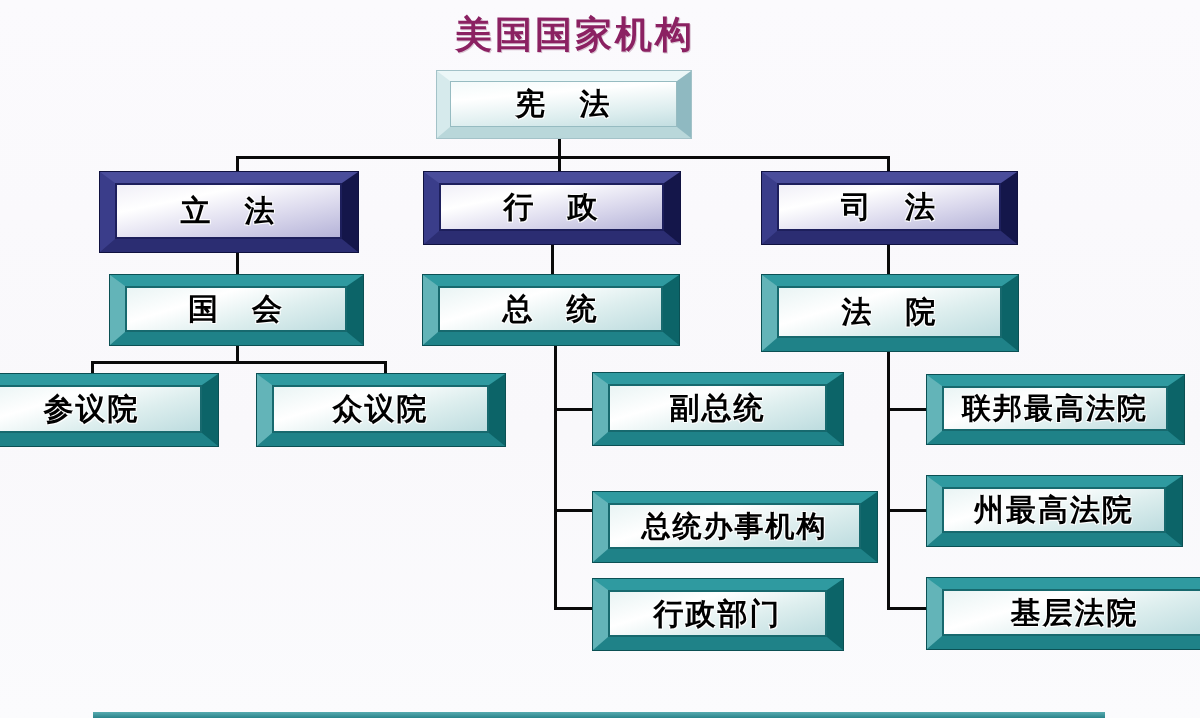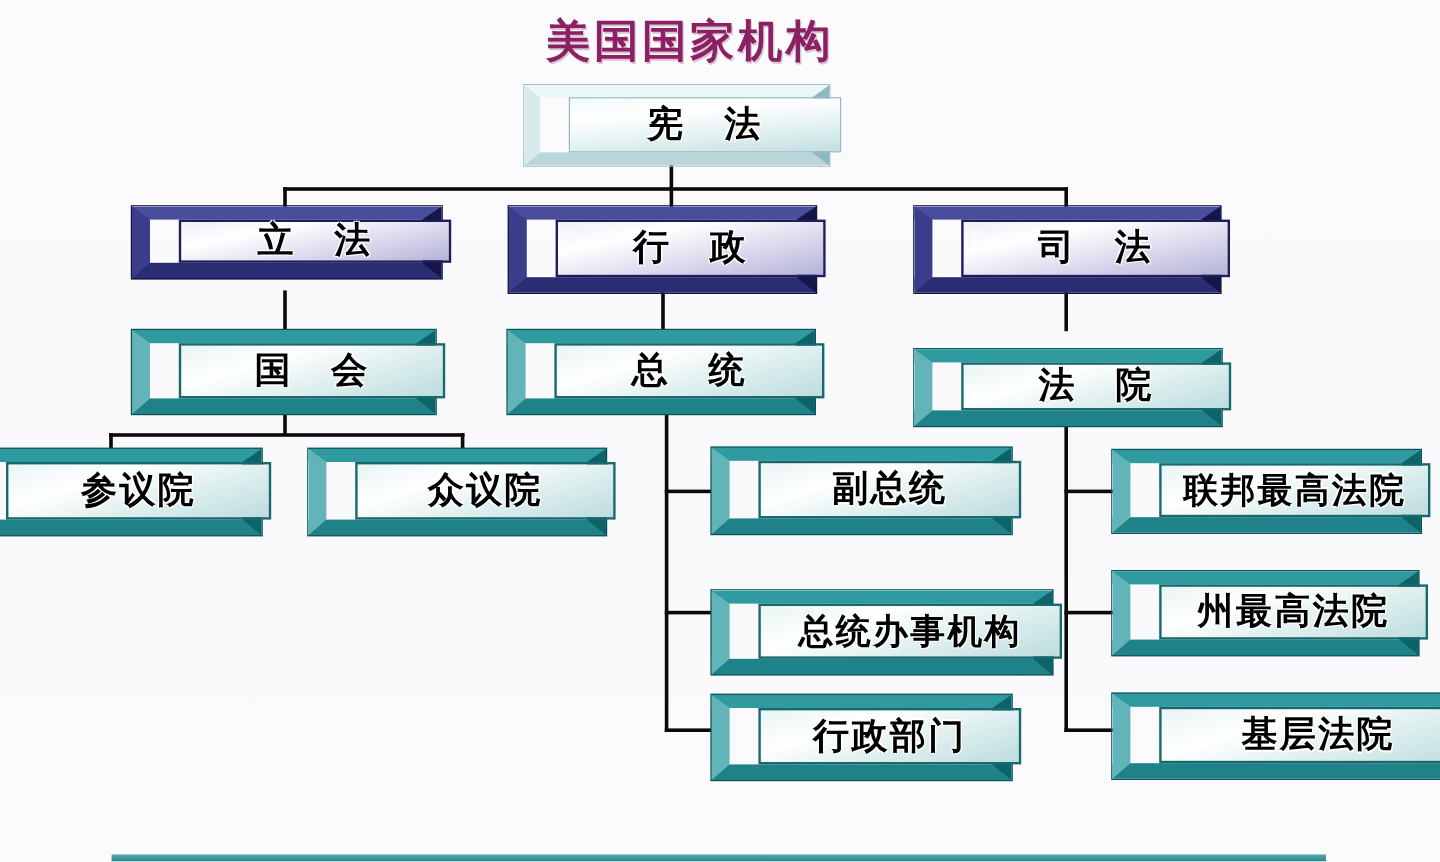--- a/index.html
+++ b/index.html
@@ -10,21 +10,21 @@
   }
   .title{
     position:absolute;left:325px;top:10px;width:500px;height:56px;
     text-align:center;font-family:"DejaVu Serif","Liberation Serif",serif;
     font-size:37px;font-weight:bold;color:#8b2162;letter-spacing:3px;
     text-shadow:1px 1px 0 #d9c4d2;white-space:nowrap;
   }
   .box{position:absolute;box-sizing:border-box;border-style:solid;}
   .inner{
     width:100%;height:100%;box-sizing:border-box;
-    display:flex;align-items:center;justify-content:center;overflow:visible;margin-left:24px;
+    display:flex;align-items:center;justify-content:center;overflow:visible;
   }
   .label{
     font-weight:bold;color:#000;white-space:nowrap;line-height:1;
     text-shadow:-1px -1px 0 rgba(255,255,255,.9),1px -1px 0 rgba(255,255,255,.9),
                 -1px 1px 0 rgba(255,255,255,.9),1px 1px 0 rgba(255,255,255,.9);
   }
   
   .cyan{border-width:10px 14px 11px 13px;border-color:#ecf7f8 #8fb9c1 #b9d7da #d6eaec;
         box-shadow:0 0 0 1px #a3c2c8;}
   .cyan .inner{border:1px solid #96bbc1;
@@ -72,21 +72,21 @@
   <div class="line" style="left:887px;top:408px;width:42px;height:3px;"></div>
   <div class="line" style="left:887px;top:509px;width:42px;height:3px;"></div>
   <div class="line" style="left:887px;top:607px;width:42px;height:3px;"></div>
 
   <div class="box cyan" style="left:437px;top:71px;width:254px;height:67px;">
     <div class="inner">
       <span class="label fs30">宪　法</span>
     </div>
   </div>
 
-  <div class="box navy" style="left:110px;top:172px;width:258px;height:60px;">
+  <div class="box navy" style="left:100px;top:172px;width:258px;height:80px;">
     <div class="inner">
       <span class="label fs30">立　法</span>
     </div>
   </div>
   <div class="box navy" style="left:424px;top:172px;width:256px;height:72px;">
     <div class="inner">
       <span class="label fs30">行　政</span>
     </div>
   </div>
   <div class="box navy" style="left:762px;top:172px;width:255px;height:72px;">
@@ -98,21 +98,21 @@
   <div class="box teal" style="left:110px;top:275px;width:253px;height:70px;">
     <div class="inner">
       <span class="label fs30">国　会</span>
     </div>
   </div>
   <div class="box teal" style="left:423px;top:275px;width:256px;height:70px;">
     <div class="inner">
       <span class="label fs30">总　统</span>
     </div>
   </div>
-  <div class="box teal" style="left:762px;top:291px;width:256px;height:64px;">
+  <div class="box teal" style="left:762px;top:275px;width:256px;height:76px;">
     <div class="inner">
       <span class="label fs30">法　院</span>
     </div>
   </div>
 
   <div class="box teal" style="left:-34px;top:374px;width:252px;height:72px;">
     <div class="inner">
       <span class="label fs30">参议院</span>
     </div>
   </div>

